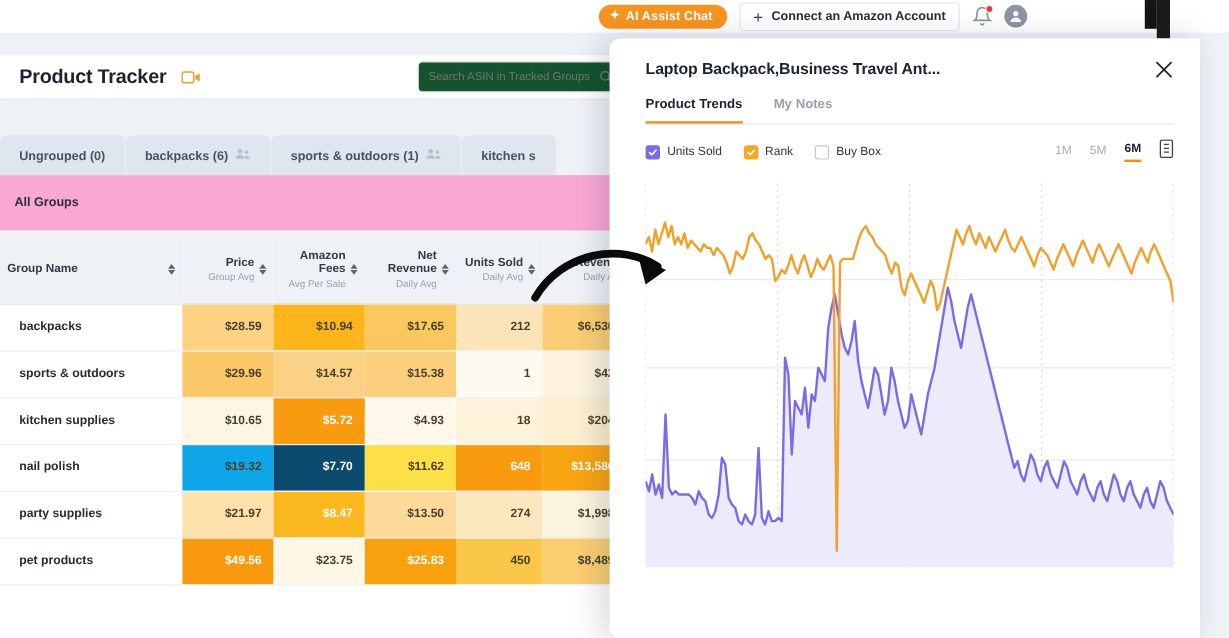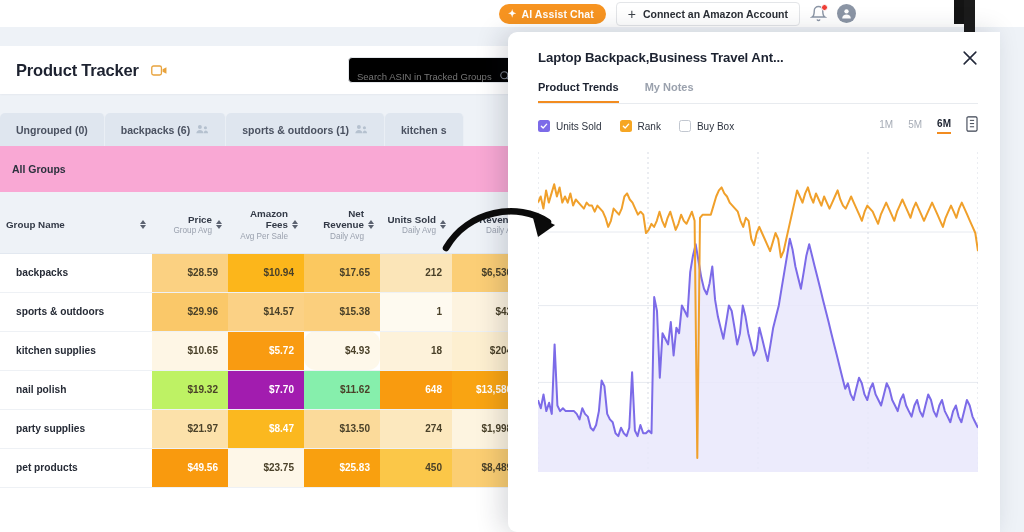--- a/index.html
+++ b/index.html
@@ -41,30 +41,30 @@
             display:flex; align-items:center; justify-content:center; cursor:pointer; }
 
   
   .dark-strip { position:absolute; right:49px; top:0; width:11px; height:32px; background:#1b1b1b; z-index:7;}
   .dark-strip2 { position:absolute; right:60px; top:0; width:10px; height:24px; background:#141414; z-index:7;}
 
   
   .app-bg { position:absolute; left:0; top:27px; width:1024px; height:505px; background:#eef2f7; }
 
   .tracker-card {
-    position:absolute; left:0; top:46px; width:536px; height:48px;
+    position:absolute; left:0; top:46px; width:536px; height:36px;
     background:#fff; border-radius:0 6px 6px 0; display:flex; align-items:center;
     padding:0 16px; box-shadow:0 1px 2px rgba(16,24,40,.04);
   }
   .tracker-title { font-size:16.5px; font-weight:700; color:#1d2230; letter-spacing:-.2px; }
   .video-icon { margin-left:12px; display:flex; align-items:center; }
   .search-wrap {
     margin-left:auto; width:172px; height:26px; border:1px solid #e4e7eb;
-    border-radius:4px; display:flex; align-items:flex-end; padding:0 8px; gap:0;
-    background:#000000;
+    border-radius:4px; display:flex; align-items:center; padding:0 8px; gap:0;
+    background:#14532d;
   }
   .search-wrap input {
     border:none; outline:none; font-size:9.5px; color:#9aa1ad; flex:1;
     font-family:"Liberation Sans", sans-serif; background:transparent;
   }
 
   
   .tabs-row {
     position:absolute; left:0; top:113px; width:536px; height:33px; display:flex; align-items:flex-end;
   }
@@ -331,23 +331,23 @@
           <tr>
             <td class="name">kitchen supplies</td>
             <td style="background:#FEF6E5;">$10.65</td>
             <td style="background:#F99B11;color:#ffffff;">$5.72</td>
             <td style="background:#FEF8EA;border-radius:12px;">$4.93</td>
             <td style="background:#FDF2DA;">18</td>
             <td style="background:#FDEFD0;">$204.91</td>
           </tr>
           <tr>
             <td class="name">nail polish</td>
-            <td style="background:#bef264;">$19.32</td>
-            <td style="background:#a21caf;color:#ffffff;padding-left:31px;">$7.70</td>
-            <td style="background:#86efac;margin-top:8px;">$11.62</td>
+            <td style="background:#0ea5e9;">$19.32</td>
+            <td style="background:#0c4a6e;color:#ffffff;padding-left:31px;">$7.70</td>
+            <td style="background:#fde047;margin-top:8px;">$11.62</td>
             <td style="background:#F99B0F;color:#ffffff;">648</td>
             <td style="background:#F9A412;color:#ffffff;">$13,586.91</td>
           </tr>
           <tr>
             <td class="name">party supplies</td>
             <td style="background:#FCE1AA;">$21.97</td>
             <td style="background:#FBB81F;color:#ffffff;">$8.47</td>
             <td style="background:#FBDA9A;">$13.50</td>
             <td style="background:#FCE8BE;">274</td>
             <td style="background:#FDF4E0;">$1,998.59</td>

